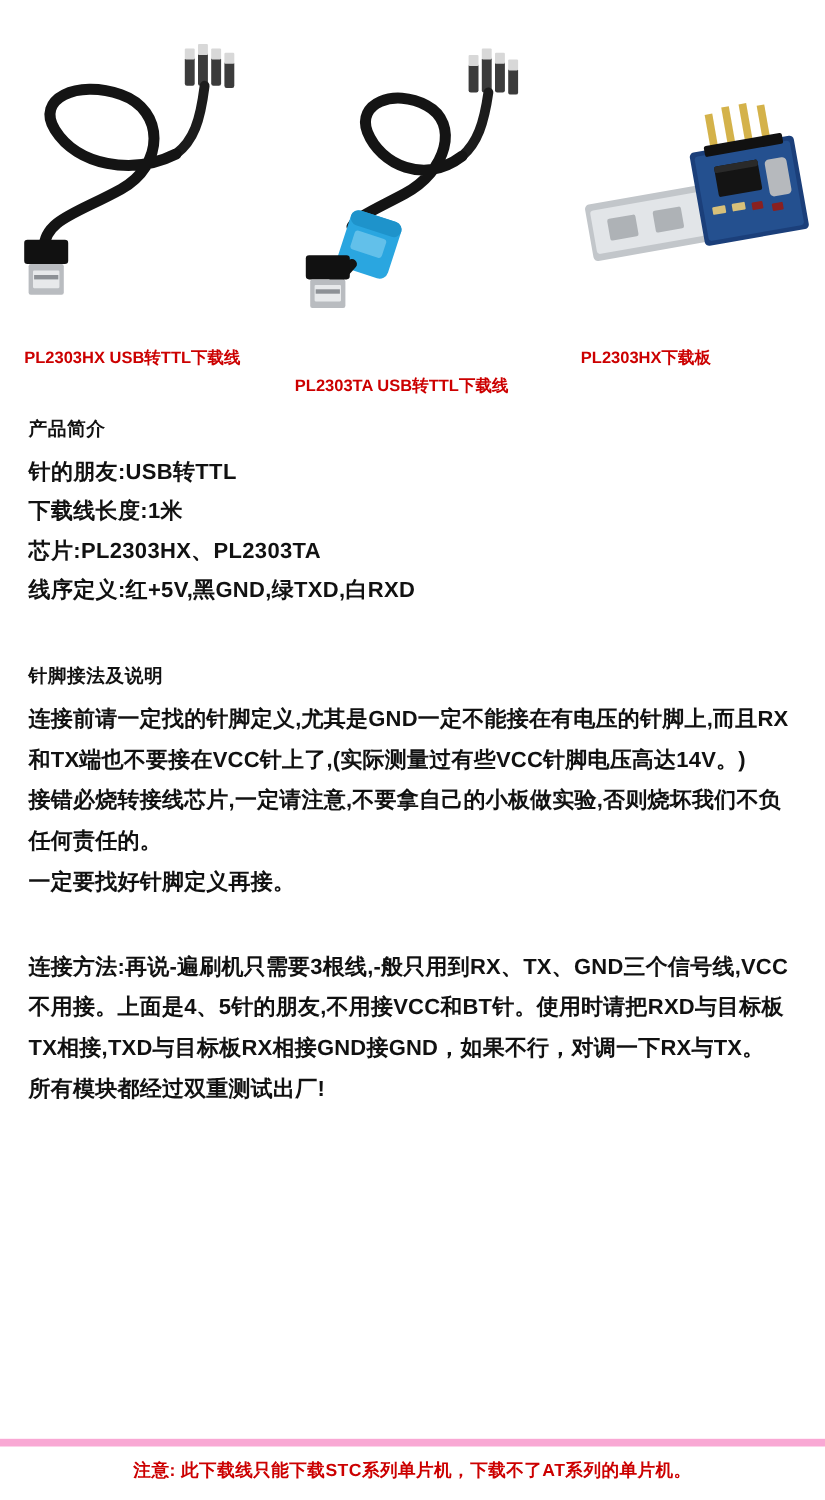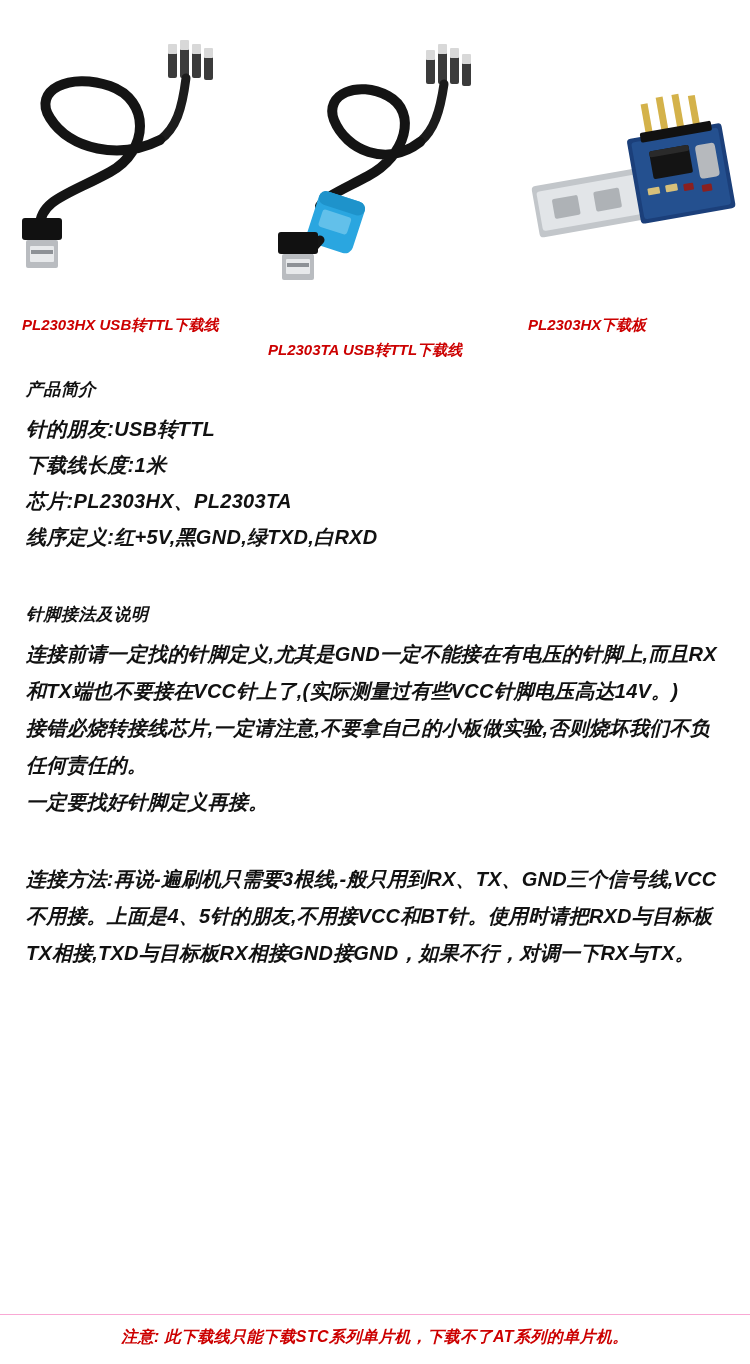--- a/index.html
+++ b/index.html
@@ -8,21 +8,20 @@
     width: 750px;
     background: #ffffff;
     font-family: "Liberation Sans", sans-serif;
   }
   .page {
     width: 750px;
     min-height: 1364px;
     background: #ffffff;
     position: relative;
     overflow: hidden;
-    font-style: italic;
   }
 
   
   .photo-strip {
     width: 750px;
     height: 300px;
     position: relative;
     background: #ffffff;
   }
   .photo-cell {
@@ -84,21 +83,21 @@
   .gap-lg { height: 40px; }
   .gap-md { height: 22px; }
 
   .notice-bar {
     position: absolute;
     left: 0;
     bottom: 0;
     width: 750px;
     padding: 12px 0 16px 0;
     text-align: center;
-    border-top: 1px solid #f9a8d4;
+    border-top: 7px solid #f9a8d4;
     background: #ffffff;
   }
   .notice-text {
     font-size: 16px;
     font-weight: bold;
     color: #cc0000;
     letter-spacing: 0.4px;
   }
 </style>
 </head>
@@ -221,20 +220,21 @@
     <div class="gap-lg"></div>
 
     <div class="sec-title">针脚接法及说明</div>
     <p class="para">连接前请一定找的针脚定义,尤其是GND一定不能接在有电压的针脚上,而且RX和TX端也不要接在VCC针上了,(实际测量过有些VCC针脚电压高达14V。)</p>
     <p class="para">接错必烧转接线芯片,一定请注意,不要拿自己的小板做实验,否则烧坏我们不负任何责任的。</p>
     <p class="para">一定要找好针脚定义再接。</p>
 
     <div class="gap-lg"></div>
 
     <p class="para">连接方法:再说-遍刷机只需要3根线,-般只用到RX、TX、GND三个信号线,VCC不用接。上面是4、5针的朋友,不用接VCC和BT针。使用时请把RXD与目标板TX相接,TXD与目标板RX相接GND接GND，如果不行，对调一下RX与TX。</p>
+    <p class="para">所有模块都经过双重测试出厂!</p>
 
     <div class="gap-md"></div>
   </div>
 
   <div class="notice-bar">
     <span class="notice-text">注意: 此下载线只能下载STC系列单片机，下载不了AT系列的单片机。</span>
   </div>
 
 </div>
 

